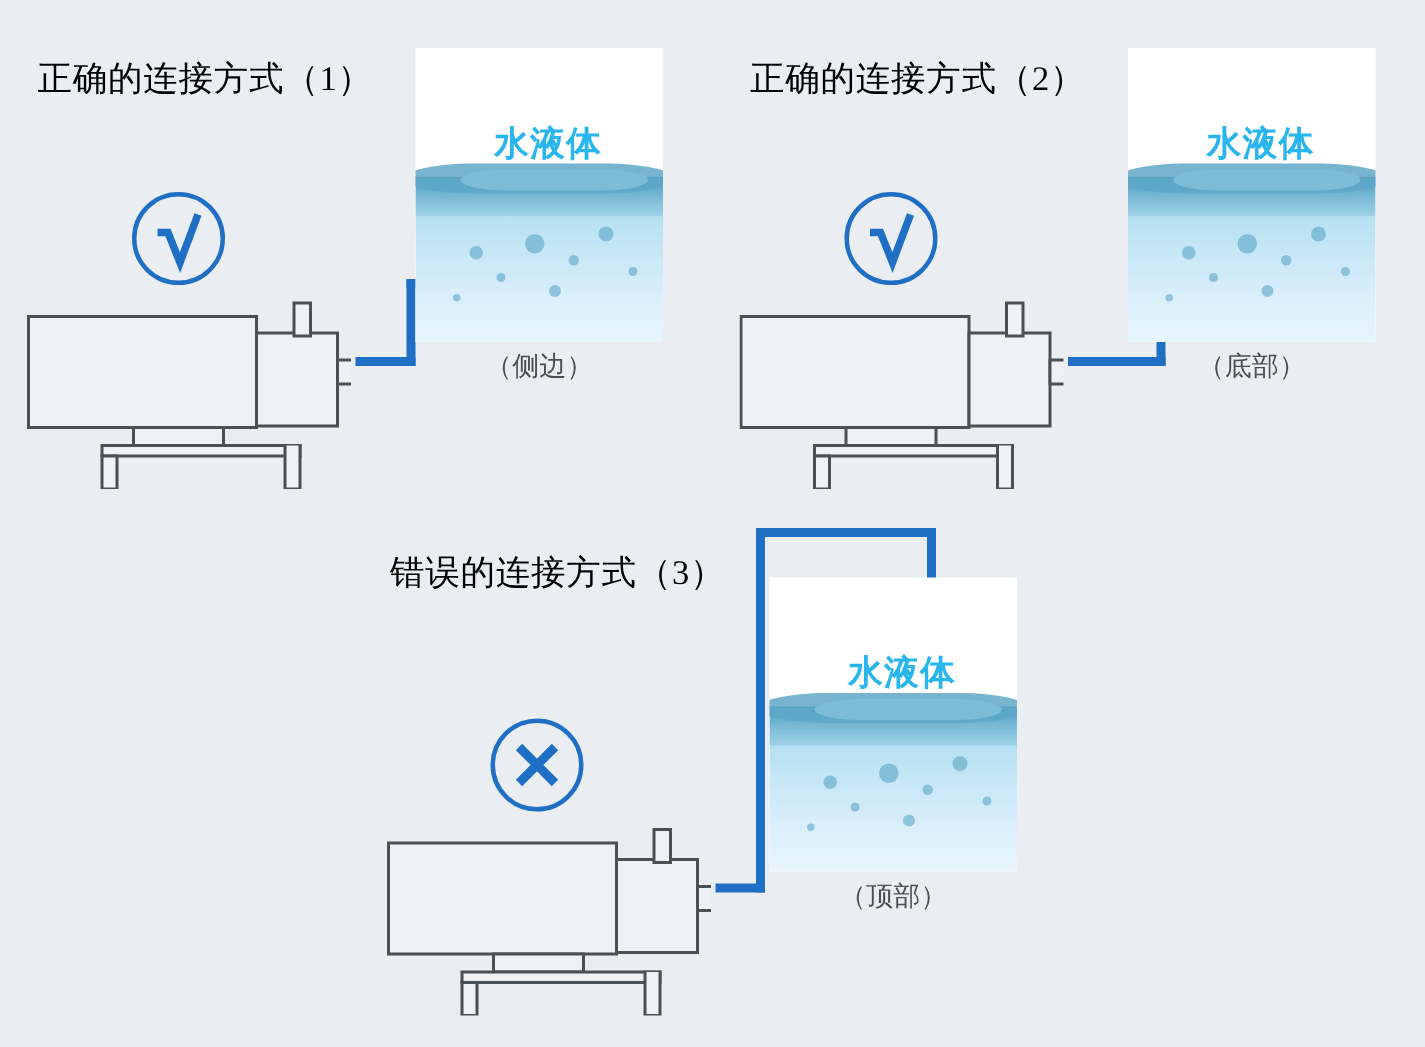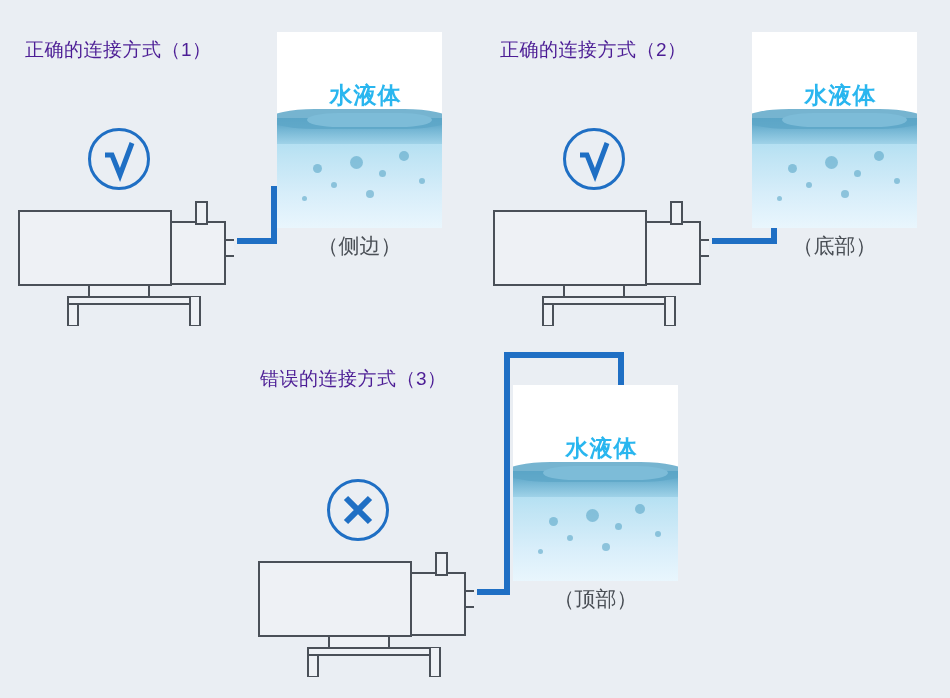--- a/index.html
+++ b/index.html
@@ -5,24 +5,25 @@
   html,body{margin:0;padding:0;}
   body{
     width:950px;height:698px;
     background:#eaeef3;
     font-family:"Liberation Sans","DejaVu Sans",sans-serif;
     position:relative;overflow:hidden;
   }
   .panel{position:absolute;}
   .title{
     position:absolute;
-    font-size:19px;
-    color:#4c1d95;
+    font-size:23px;
+    color:#000000;
     white-space:nowrap;
     letter-spacing:.5px;
+    font-family:Liberation Serif, serif;
   }
   
   .badge{
     position:absolute;
     width:62px;height:62px;
     border:3px solid #1f6fc4;
     border-radius:50%;
     box-sizing:border-box;
   }
   .badge svg{position:absolute;left:0;top:0;}
@@ -61,21 +62,21 @@
     content:"";position:absolute;left:18%;right:6%;top:-5px;height:14px;
     border-radius:50%/100%;
     background:#7dbcd8;
   }
   .bub{
     position:absolute;border-radius:50%;
     background:rgba(80,160,195,.55);
   }
   .caption{
     position:absolute;
-    font-size:21px;color:#4a4f56;
+    font-size:18px;color:#4a4f56;
     text-align:center;white-space:nowrap;
   }
   
   .pump svg{display:block;}
   
   .pipe{position:absolute;background:#1f6fc4;}
 </style>
 </head>
 <body>
 

